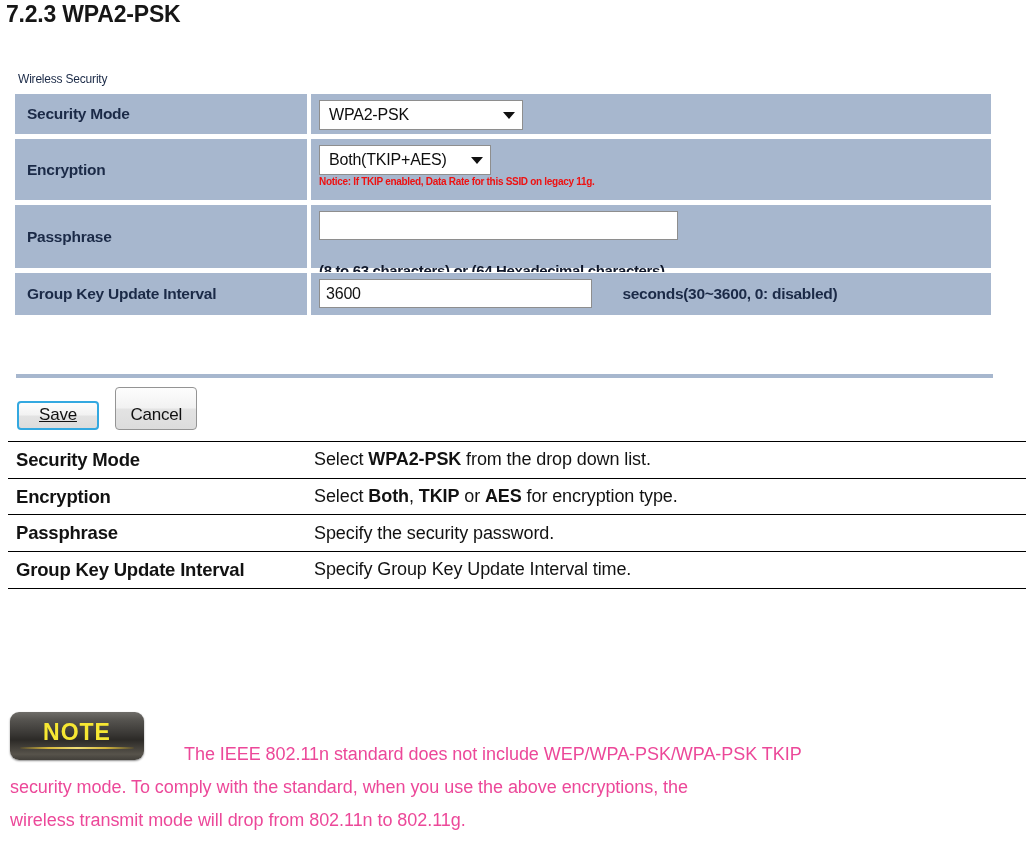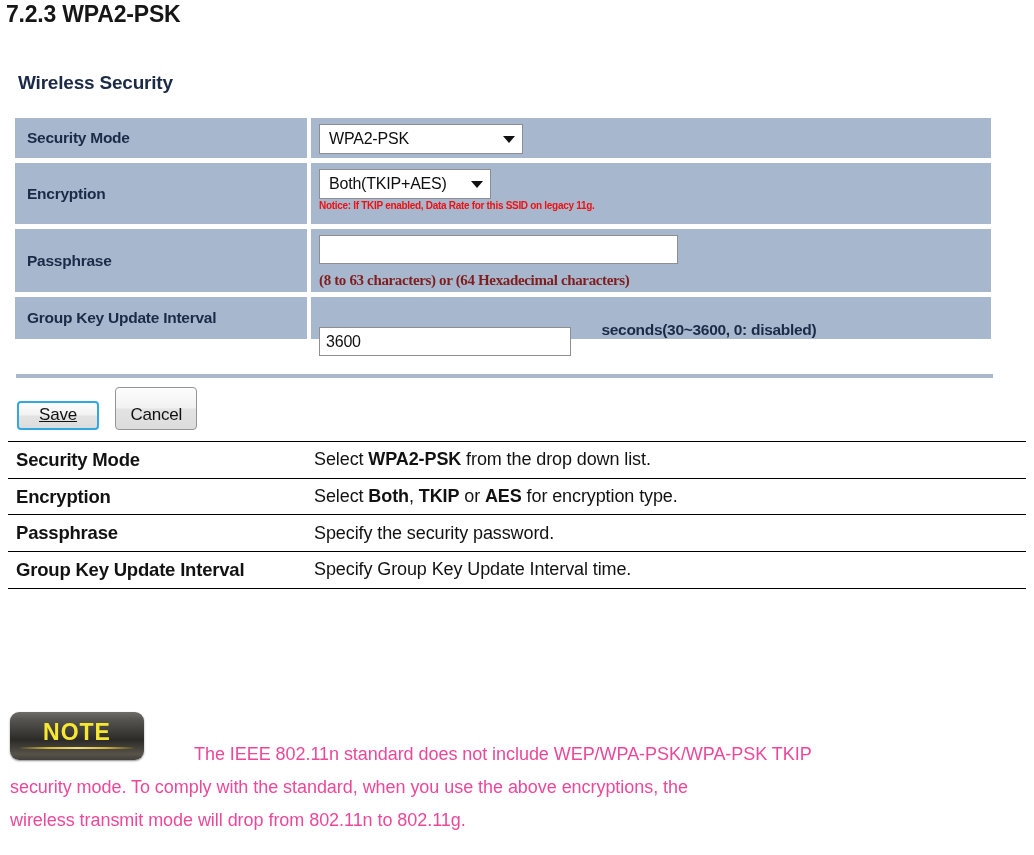--- a/index.html
+++ b/index.html
@@ -28,25 +28,25 @@
   }
 
   
   .panel {
     position: absolute;
     left: 14px;
     top: 72px;
     width: 978px;
   }
   .panel-title {
-    font-size: 19px;
-    font-weight: bold;
+    font-size: 12px;
+    font-weight: normal;
     color: #1b2a47;
     letter-spacing: -0.2px;
-    margin: 0 0 23px 4px;
+    margin: 0 0 7px 4px;
   }
   .form-table {
     width: 978px;
     border-collapse: separate;
     border-spacing: 0;
   }
   .form-row {
     display: flex;
     width: 978px;
     margin-bottom: 3px;
@@ -117,29 +117,28 @@
     box-sizing: border-box;
     height: 29px;
     font-size: 16px;
     color: #111111;
     padding: 0 6px;
     font-family: "Liberation Sans", sans-serif;
     letter-spacing: -0.2px;
     display: block;
   }
   .input-pass { width: 359px; }
-  .input-gkui { width: 252px; display: inline-block; vertical-align: middle; margin-top: 24px; }
+  .input-gkui { width: 273px; display: inline-block; vertical-align: middle; }
 
   .hint {
     font-size: 15px;
     font-weight: bold;
-    color: #7f1d1d;
+    color: #0f172a;
     letter-spacing: -0.35px;
-    margin-top: 8px;
-    font-family: Liberation Serif, serif;
+    margin-top: 22px;
   }
   .suffix {
     display: inline-block;
     vertical-align: middle;
     font-size: 15.5px;
     font-weight: bold;
     color: #1b2a47;
     letter-spacing: -0.3px;
     margin-left: 26px;
   }
@@ -218,21 +217,21 @@
     width: 1014px;
   }
   .note-badge {
     float: left;
     width: 134px;
     height: 48px;
     border-radius: 9px;
     background: linear-gradient(to bottom, #6f6d69 0%, #565450 16%, #3a3835 45%, #2c2a27 58%, #57534b 88%, #423f3a 100%);
     position: relative;
     box-shadow: 0 1px 2px rgba(0,0,0,0.45);
-    margin-right: 24px;
+    margin-right: 14px;
   }
   .note-badge-text {
     position: absolute;
     left: 0; right: 0;
     top: 7px;
     text-align: center;
     font-size: 23px;
     font-weight: bold;
     color: #f6e733;
     letter-spacing: 1px;

